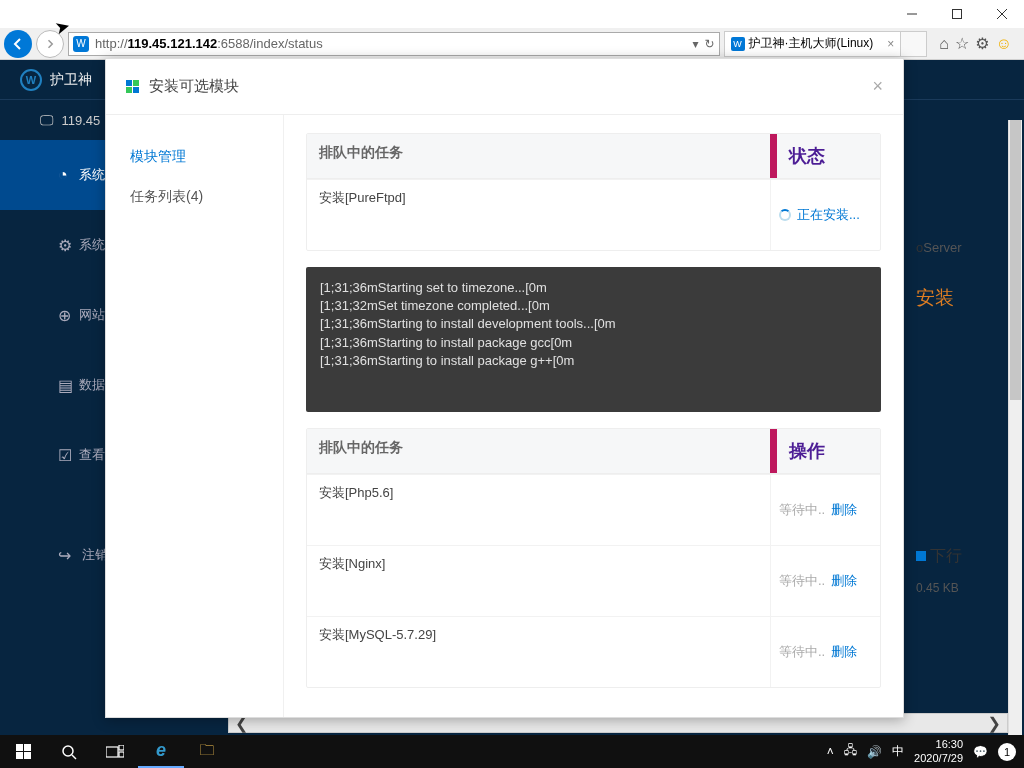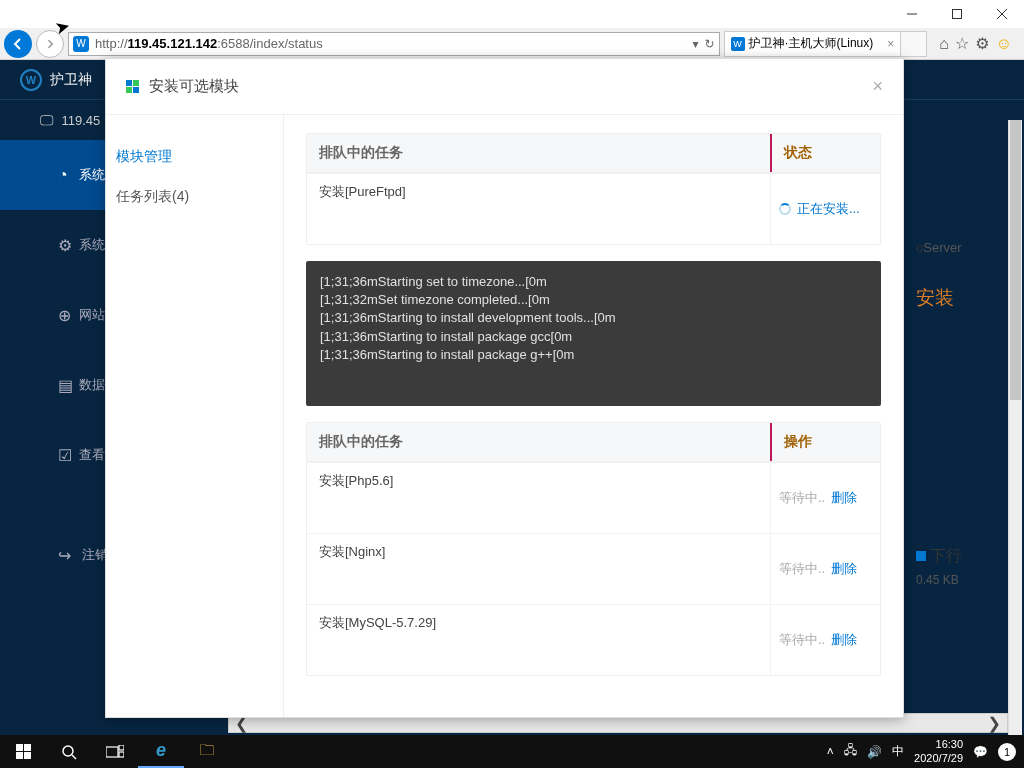--- a/index.html
+++ b/index.html
@@ -35,41 +35,41 @@
     .side-item { height: 70px; display: flex; align-items: center; padding-left: 55px; color: #aab; font-size: 13px; position: relative; }
     .side-item.active { background: #004a8f; color: #fff; }
     .side-icon { position: absolute; left: 58px; font-size: 16px; }
 
     
     .bg-right { position: absolute; right: 18px; top: 180px; width: 90px; color: #555; font-size: 13px; }
     .bg-right .srv { margin-bottom: 30px;}
     .bg-right .inst { color: #de7d22; font-size: 19px; }
     .bg-right .net-label { margin-top: 235px; font-size: 16px; color: #333; }
     .bg-right .net-square { display: inline-block; width: 10px; height: 10px; background: #0078d4; margin-right: 4px; }
-    .bg-right .net-val { font-size: 12px; color: #555; margin-top: 6px; }
+    .bg-right .net-val { font-size: 12px; color: #555; margin-top: 14px; }
 
     .bg-scroll { position: absolute; bottom: 2px; left: 228px; right: 16px; height: 20px; display: flex; justify-content: space-between; color: #444; align-items: center; background:#e8e8e8; border:1px solid #ccc;}
 
     
     .modal { position: absolute; left: 105px; top: 58px; width: 799px; height: 660px; background: #fff; box-shadow: 0 2px 12px rgba(0,0,0,0.3); border: 1px solid #ddd; }
     .modal-header { height: 56px; border-bottom: 1px solid #eee; display: flex; align-items: center; padding: 0 20px; justify-content: space-between; }
     .modal-title { display: flex; align-items: center; gap: 10px; font-size: 15px; color: #444; }
     .modal-title-icon { display: grid; grid-template-columns: 6px 6px; grid-template-rows: 6px 6px; gap: 1px; }
     .mti-1 { background: #0078d4; } .mti-2 { background: #34c759; } .mti-3 { background: #34c759; } .mti-4 { background: #0078d4; }
     .modal-close { font-size: 18px; color: #aaa; cursor: pointer; }
     .modal-body { display: flex; height: calc(100% - 56px); }
     .modal-sidebar { width: 178px; border-right: 1px solid #f0f0f0; padding-top: 22px; }
-    .ms-item { height: 40px; display: flex; align-items: center; padding-left: 10px; font-size: 14px; color: #555; }
+    .ms-item { height: 40px; display: flex; align-items: center; padding-left: 24px; font-size: 14px; color: #555; }
     .ms-item.active { color: #0078d4; }
     .modal-content { flex: 1; padding: 18px 22px; overflow: auto; }
 
     .task-block { border: 1px solid #eee; border-radius: 2px; margin-bottom: 16px; }
     .tb-header { display: flex; background: #f6f7f8; border-bottom: 1px solid #eee; }
     .tb-h1 { flex: 1; padding: 10px 12px; font-size: 14px; color: #666; font-weight: bold;}
-    .tb-h2 { width: 110px; padding: 10px 12px; font-size: 14px; color: #a16207; border-left: 2px solid #be185d; font-weight: bold;}
+    .tb-h2 { width: 110px; padding: 10px 12px; font-size: 18px; color: #4c1d95; border-left: 7px solid #be185d; font-weight: bold;}
     .tb-row { display: flex; border-top: 1px solid #f2f2f2; }
     .tb-row:first-of-type { border-top: none; }
     .tb-c1 { flex: 1; padding: 9px 12px; font-size: 13px; color: #444; }
     .tb-c2 { width: 110px; padding: 26px 8px; font-size: 13px; border-left: 1px solid #f2f2f2; display: flex; align-items: center; gap: 6px; }
     .status-installing { color: #0078d4; }
     .status-wait { color: #aaa; }
     .status-del { color: #0078d4; cursor: pointer; }
     .spinner { width: 12px; height: 12px; border: 2px solid #bde; border-top-color: #0078d4; border-radius: 50%; display: inline-block; }
 
     .console { background: #3b3b3b; color: #e0e0e0; font-size: 13px; font-family: Arial, sans-serif; line-height: 1.4; padding: 12px 14px; border-radius: 2px; min-height: 145px; margin-bottom: 16px; }

